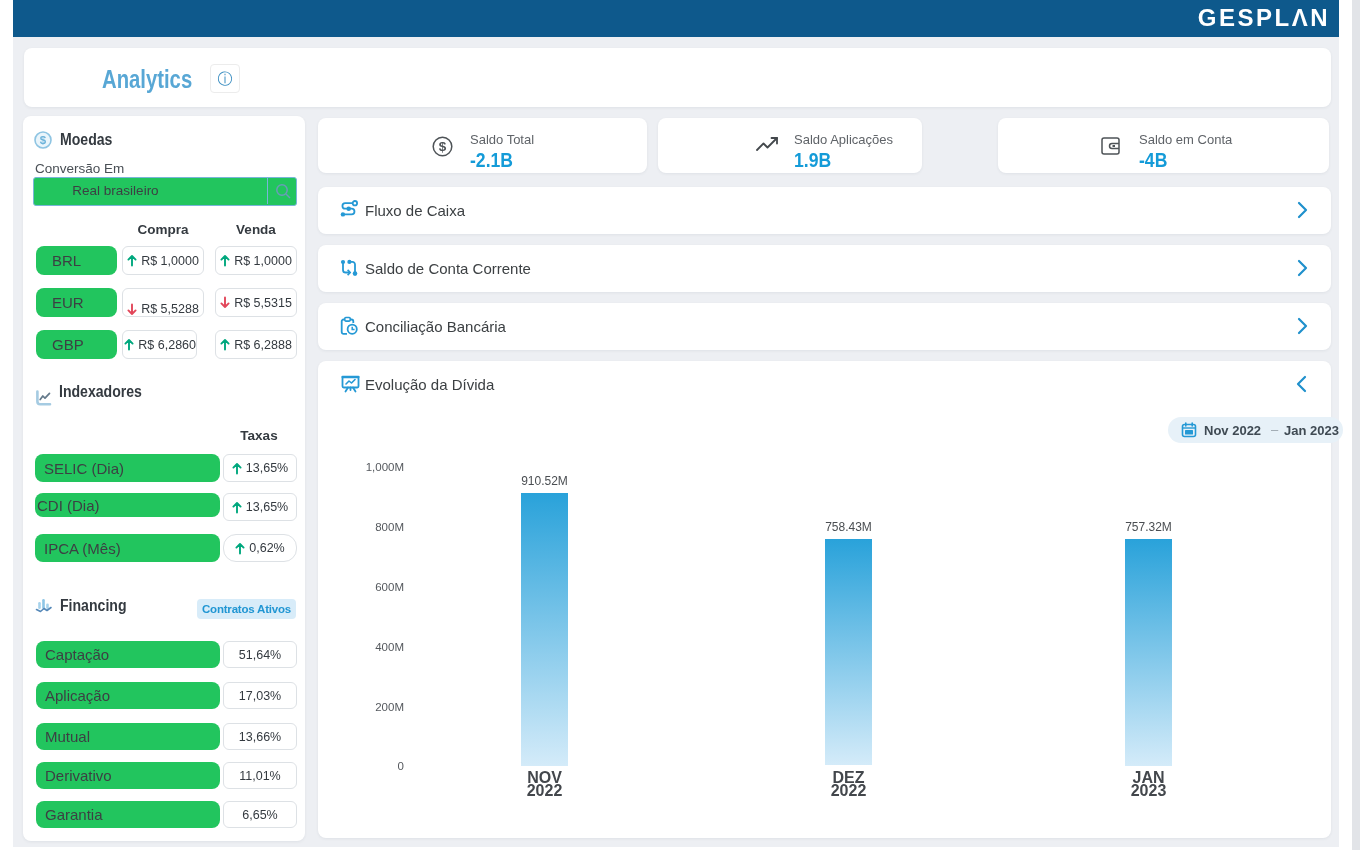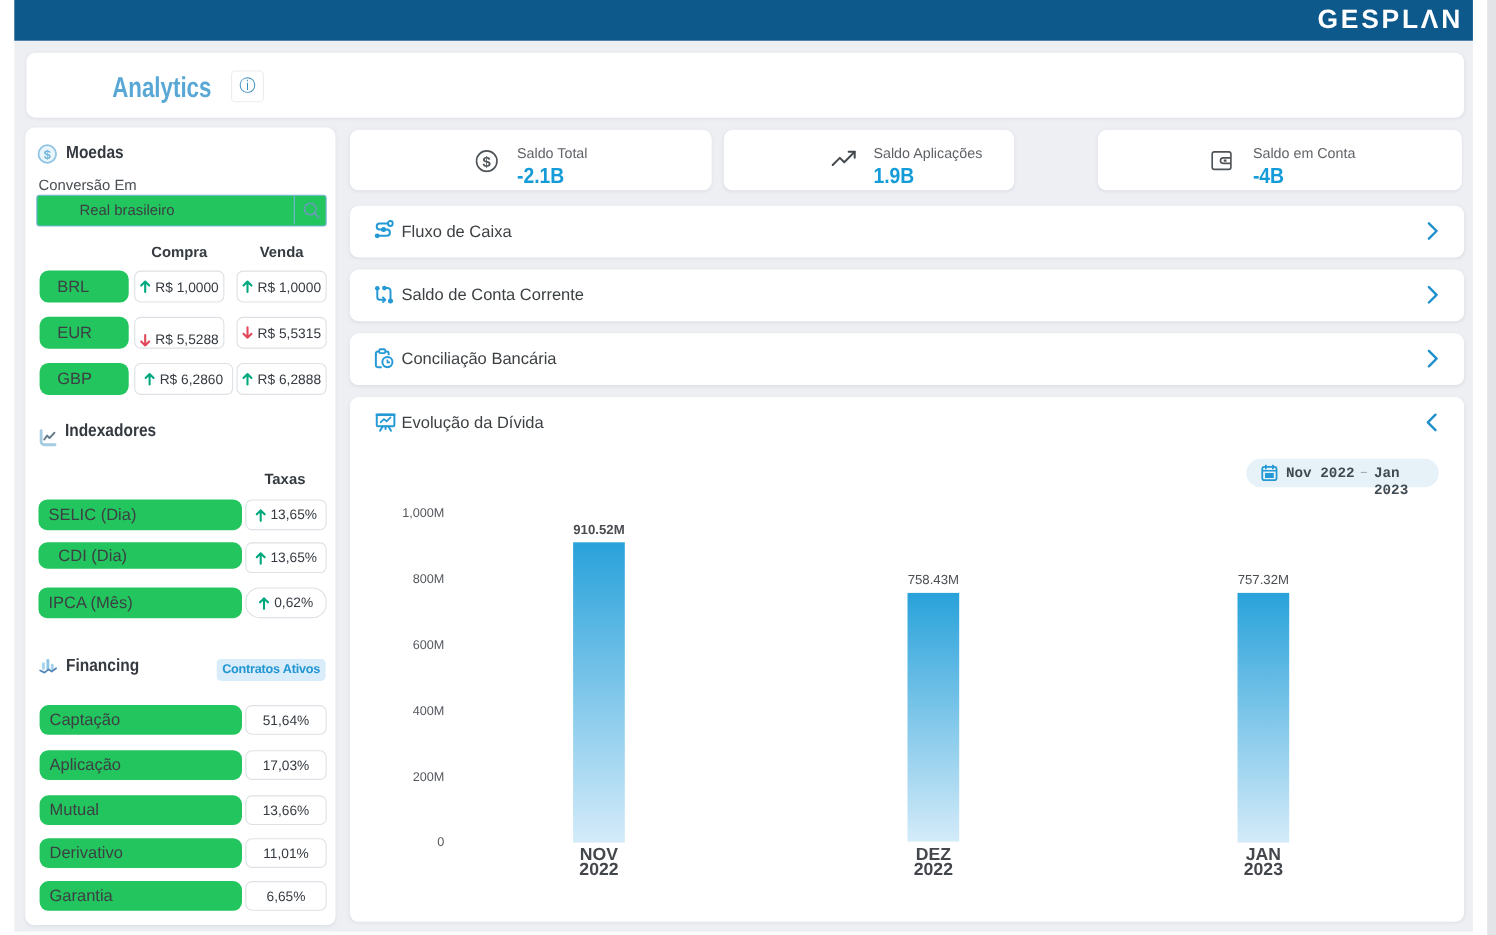--- a/index.html
+++ b/index.html
@@ -72,38 +72,38 @@
             <path d="M5 11.5 V2 M1.4 5.6 L5 2 L8.6 5.6"></path>
           </svg>R$ 1,0000</div>
       <div class="pill" style="left:13px; top:172px; width:81px; height:29px; padding-left:16px;">EUR</div>
       <div class="vbox" style="left:99px; top:172px; width:82px; height:29px;align-items:flex-end;"><svg style="margin-right:4px;" width="10" height="13" viewBox="0 0 10 13" fill="none" stroke="#e2475a" stroke-width="1.9" stroke-linecap="round" stroke-linejoin="round">
             <path d="M5 1.5 V11 M1.4 7.4 L5 11 L8.6 7.4"></path>
           </svg>R$ 5,5288</div>
       <div class="vbox" style="left:192px; top:172px; width:82px; height:29px;"><svg style="margin-right:4px;" width="10" height="13" viewBox="0 0 10 13" fill="none" stroke="#e2475a" stroke-width="1.9" stroke-linecap="round" stroke-linejoin="round">
             <path d="M5 1.5 V11 M1.4 7.4 L5 11 L8.6 7.4"></path>
           </svg>R$ 5,5315</div>
       <div class="pill" style="left:13px; top:214px; width:81px; height:29px; padding-left:16px;">GBP</div>
-      <div class="vbox" style="left:99px; top:214px; width:90px; height:29px;"><svg style="margin-right:4px;" width="10" height="13" viewBox="0 0 10 13" fill="none" stroke="#00a87e" stroke-width="1.9" stroke-linecap="round" stroke-linejoin="round">
+      <div class="vbox" style="left:99px; top:214px; width:75px; height:29px;justify-content:flex-end;"><svg style="margin-right:4px;" width="10" height="13" viewBox="0 0 10 13" fill="none" stroke="#00a87e" stroke-width="1.9" stroke-linecap="round" stroke-linejoin="round">
             <path d="M5 11.5 V2 M1.4 5.6 L5 2 L8.6 5.6"></path>
           </svg>R$ 6,2860</div>
       <div class="vbox" style="left:192px; top:214px; width:82px; height:29px;"><svg style="margin-right:4px;" width="10" height="13" viewBox="0 0 10 13" fill="none" stroke="#00a87e" stroke-width="1.9" stroke-linecap="round" stroke-linejoin="round">
             <path d="M5 11.5 V2 M1.4 5.6 L5 2 L8.6 5.6"></path>
           </svg>R$ 6,2888</div>
 
       <svg class="abs" style="left:12px; top:274px;" width="17" height="17" viewBox="0 0 17 17" fill="none" stroke-linecap="round" stroke-linejoin="round">
         <path d="M2.4 1.5 V11.5 a2.8 2.8 0 0 0 2.8 2.8 H15" stroke="#a5cbe2" stroke-width="2.6"></path>
         <path d="M5.2 9.5 L7.8 6 L10 8.2 L14.5 3.4" stroke="#64798a" stroke-width="1.7"></path>
       </svg>
       <div class="sec-title" style="left:36px; top:267px;">Indexadores</div>
       <div class="abs" style="left:204px; top:312px; width:64px; text-align:center; font-size:13.5px; font-weight:bold; color:#343a40;">Taxas</div>
       <div class="pill" style="left:12px; top:338px; width:185px; height:28px; padding-left:9px;">SELIC (Dia)</div>
       <div class="vbox" style="left:200px; top:338px; width:74px; height:28px;"><svg style="margin-right:4px;" width="10" height="13" viewBox="0 0 10 13" fill="none" stroke="#00a87e" stroke-width="1.9" stroke-linecap="round" stroke-linejoin="round">
             <path d="M5 11.5 V2 M1.4 5.6 L5 2 L8.6 5.6"></path>
           </svg>13,65%</div>
-      <div class="pill" style="left:12px; top:377px; width:185px; height:24px; padding-left:18px;">CDI (Dia)</div>
+      <div class="pill" style="left:12px; top:377px; width:185px; height:24px; padding-left:2px;">CDI (Dia)</div>
       <div class="vbox" style="left:200px; top:377px; width:74px; height:28px;"><svg style="margin-right:4px;" width="10" height="13" viewBox="0 0 10 13" fill="none" stroke="#00a87e" stroke-width="1.9" stroke-linecap="round" stroke-linejoin="round">
             <path d="M5 11.5 V2 M1.4 5.6 L5 2 L8.6 5.6"></path>
           </svg>13,65%</div>
       <div class="pill" style="left:12px; top:418px; width:185px; height:28px; padding-left:9px;">IPCA (Mês)</div>
       <div class="vbox" style="left:200px; top:418px; width:74px; height:28px;border-radius:13px;"><svg style="margin-right:4px;" width="10" height="13" viewBox="0 0 10 13" fill="none" stroke="#00a87e" stroke-width="1.9" stroke-linecap="round" stroke-linejoin="round">
             <path d="M5 11.5 V2 M1.4 5.6 L5 2 L8.6 5.6"></path>
           </svg>0,62%</div>
 
       <svg class="abs" style="left:12px; top:480px;" width="18" height="18" viewBox="0 0 18 18" fill="none">
         <rect x="3.2" y="6" width="2.6" height="7" rx="1.3" fill="#a7d3ec"></rect>
@@ -194,40 +194,40 @@
       <svg class="abs" style="left:23px; top:13px;" width="19" height="19" viewBox="0 0 19 19" fill="none" stroke="#2599d5" stroke-width="1.8" stroke-linecap="round" stroke-linejoin="round">
         <rect x="1.5" y="3" width="16" height="10.5" rx="1.2"></rect>
         <path d="M1.5 3 H17.5" stroke-width="2.4"></path>
         <path d="M5 10 L8 7 L10.5 9 L14 5.5" stroke-width="1.6"></path>
         <path d="M7 13.5 L4.5 17.5 M12 13.5 L14.5 17.5 M9.5 13.5 V16"></path>
       </svg>
       <div class="abs" style="left:47px; top:15px; color:#3c4043; font-size:15px;">Evolução da Dívida</div>
       <svg class="abs" style="right:22px; top:11px;" width="14" height="24" viewBox="0 0 14 24" fill="none" stroke="#1f90cc" stroke-width="2.2" stroke-linecap="round" stroke-linejoin="round">
           <path d="M10 5 L3 12 L10 19"></path>
         </svg>
-      <div class="abs" style="left:815px; top:56px; width:175px; height:26px; background:#e7f1f8; border-radius:13px;font-family:Liberation Mono, monospace;">
+      <div class="abs" style="left:850px; top:56px; width:175px; height:26px; background:#e7f1f8; border-radius:13px;">
         <svg class="abs" style="left:13px; top:5px;" width="16" height="16" viewBox="0 0 16 16" fill="none" stroke="#2599d5" stroke-width="1.6">
           <rect x="1.5" y="2.5" width="13" height="12" rx="2"></rect>
           <path d="M1.5 6 H14.5" stroke-width="1.4"></path>
           <path d="M4.8 1 V4 M11.2 1 V4" stroke-linecap="round"></path>
           <rect x="4" y="8" width="8" height="4.5" fill="#2599d5" stroke="none" rx="0.5"></rect>
         </svg>
         <span class="abs" style="left:36px; top:6px; font-size:13px; font-weight:bold; color:#3f4a53;">Nov 2022</span>
         <span class="abs" style="left:103px; top:5px; font-size:13px; color:#9aa4ac;">–</span>
         <span class="abs" style="left:116px; top:6px; font-size:13px; font-weight:bold; color:#3f4a53;">Jan 2023</span>
       </div>
 
       <div class="abs ylab" style="top:106px;">1,000M</div>
       <div class="abs ylab" style="top:166px;">800M</div>
       <div class="abs ylab" style="top:226px;">600M</div>
       <div class="abs ylab" style="top:286px;">400M</div>
       <div class="abs ylab" style="top:345.5px;">200M</div>
       <div class="abs ylab" style="top:405px;">0</div>
 
-      <div class="abs barlab" style="left:179px; top:113px;font-weight:bold;">910.52M</div>
+      <div class="abs barlab" style="left:179px; top:113px;">910.52M</div>
       <div class="abs bar" style="left:203px; top:132px; height:272.5px;"></div>
       <div class="abs barlab" style="left:483px; top:159px;">758.43M</div>
       <div class="abs bar" style="left:507px; top:177.7px; height:226.8px;"></div>
       <div class="abs barlab" style="left:783px; top:159px;">757.32M</div>
       <div class="abs bar" style="left:807px; top:178px; height:226.5px;"></div>
       <div class="abs xlab" style="left:179px; top:410px;">NOV<br>2022</div>
       <div class="abs xlab" style="left:483px; top:410px;">DEZ<br>2022</div>
       <div class="abs xlab" style="left:783px; top:410px;">JAN<br>2023</div>
     </div>
   </div>

